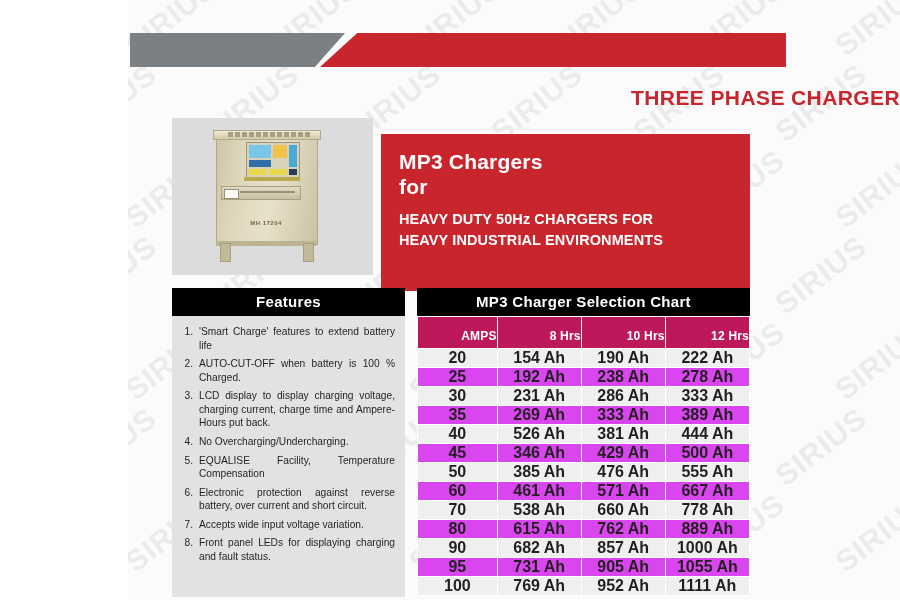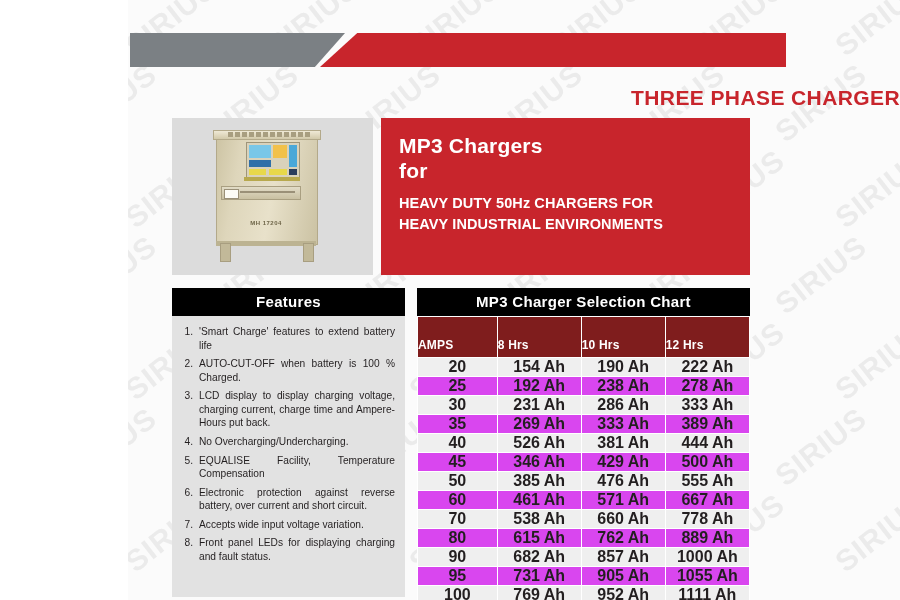--- a/index.html
+++ b/index.html
@@ -88,21 +88,21 @@
   .plate-line{position:absolute;left:18px;top:4px;width:55px;height:2px;background:#9a9078;}
   .cab-text{
     position:absolute;left:0;top:92px;width:112px;text-align:center;
     font-size:6px;font-weight:700;color:#6e6548;letter-spacing:.5px;
   }
   .leg{position:absolute;top:115px;width:9px;height:17px;background:#c2b999;border:1px solid #a89e80;}
   .leg.l{left:10px;} .leg.r{left:93px;}
   .cab-base{position:absolute;left:6px;top:113px;width:100px;height:5px;background:#bcb392;}
 
   .hero-red{
-    position:absolute;left:209px;top:0;width:369px;height:157px;
+    position:absolute;left:209px;top:16px;width:369px;height:157px;
     background:#c8252c;color:#ffffff;box-sizing:border-box;
     padding:16px 0 0 18px;
   }
   .hero-red .l1{font-size:21px;font-weight:700;line-height:1.18;letter-spacing:.2px;}
   .hero-red .l2{font-size:21px;font-weight:700;line-height:1.18;letter-spacing:.2px;}
   .hero-red .sub{margin-top:9px;font-size:14.5px;font-weight:700;line-height:1.45;letter-spacing:.1px;}
 
   
   .features{position:absolute;left:172px;top:288px;width:233px;z-index:3;}
   .chart{position:absolute;left:417px;top:288px;width:333px;z-index:3;}
@@ -118,22 +118,22 @@
   .feat-item{
     display:flex;gap:6px;color:#231f20;font-size:10.2px;line-height:1.33;
     margin-bottom:5px;
   }
   .feat-no{width:13px;flex:0 0 13px;text-align:right;font-weight:400;}
   .feat-txt{flex:1;text-align:justify;}
 
   
   table.sel{border-collapse:separate;border-spacing:1px 1px;width:100%;background:#ffffff;}
   table.sel th{
-    background:#7f1d1d;color:#ffffff;font-size:12px;font-weight:700;
-    padding:21px 0 5px;text-align:left;letter-spacing:.2px;
+    background:#be185d;color:#ffffff;font-size:12px;font-weight:700;
+    padding:12px 0 5px;text-align:right;letter-spacing:.2px;
   }
   table.sel td{
     font-size:16px;font-weight:700;color:#231f20;text-align:center;
     padding:0 0;
   }
   table.sel tr.odd td{background:#efefef;}
   table.sel tr.even td{background:#d946ef;}
   table.sel col.c0{width:24%;}
   table.sel col.c1{width:25.3%;}
   table.sel col.c2{width:25.3%;}

